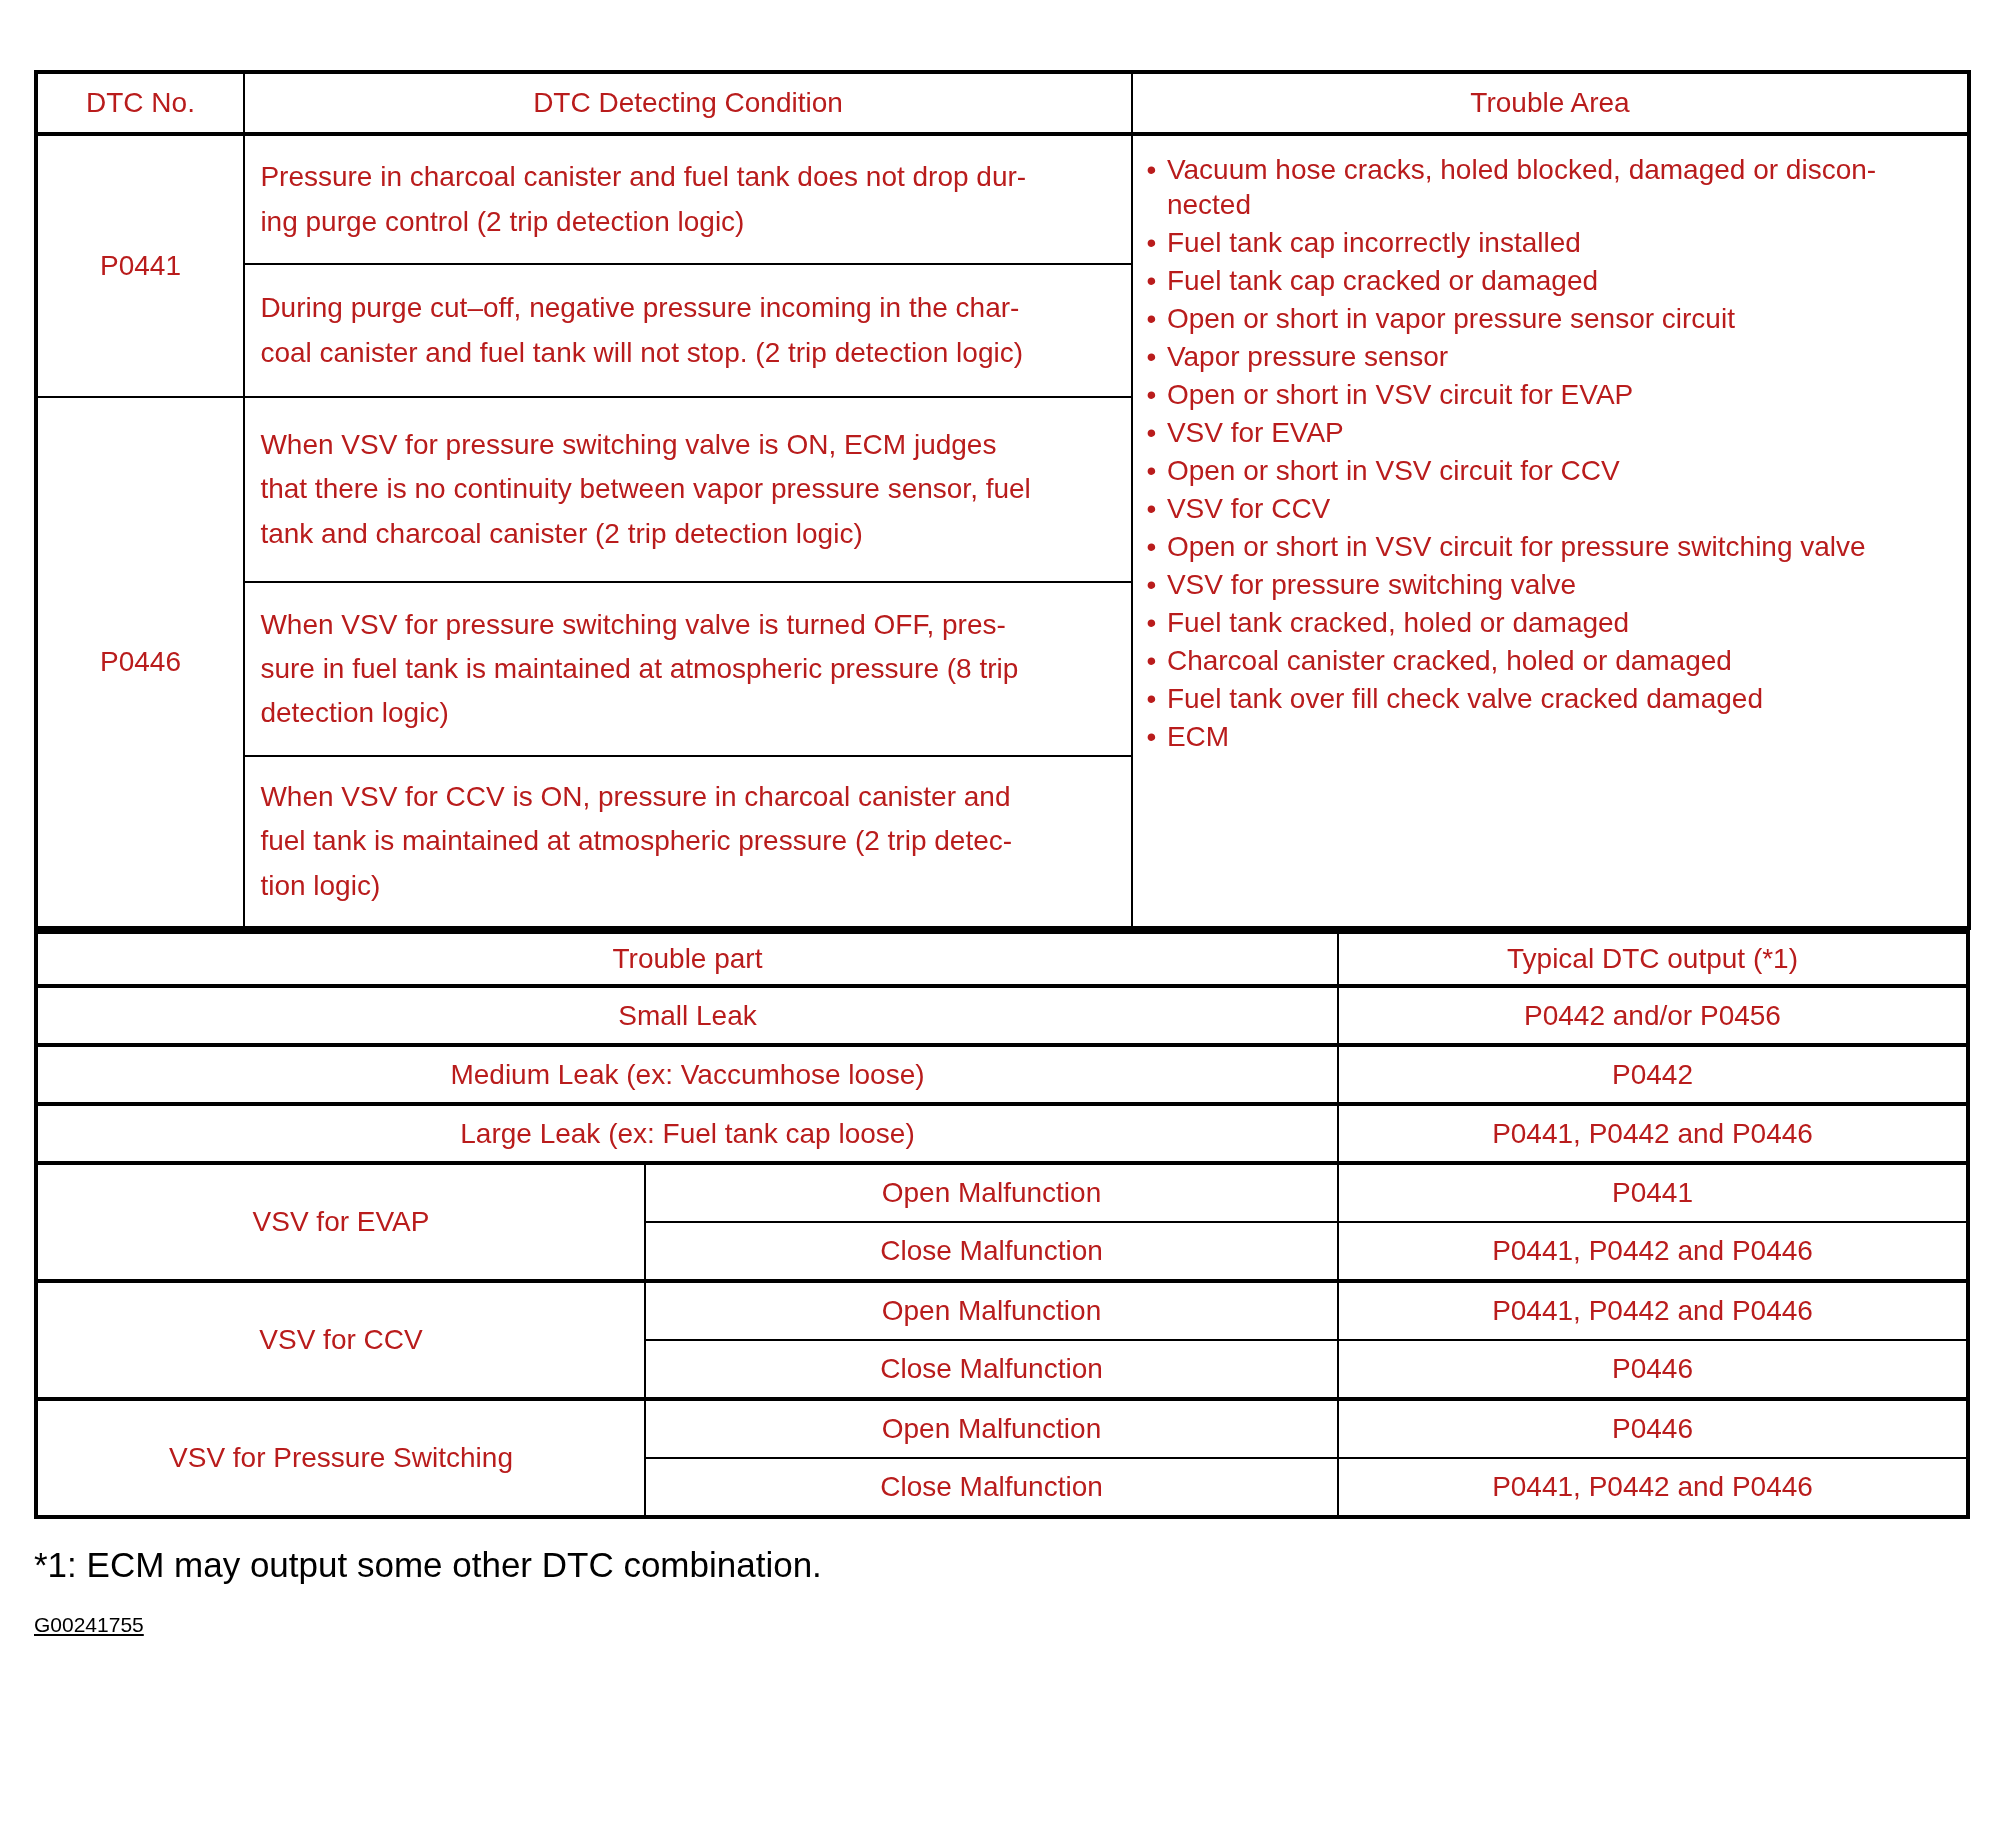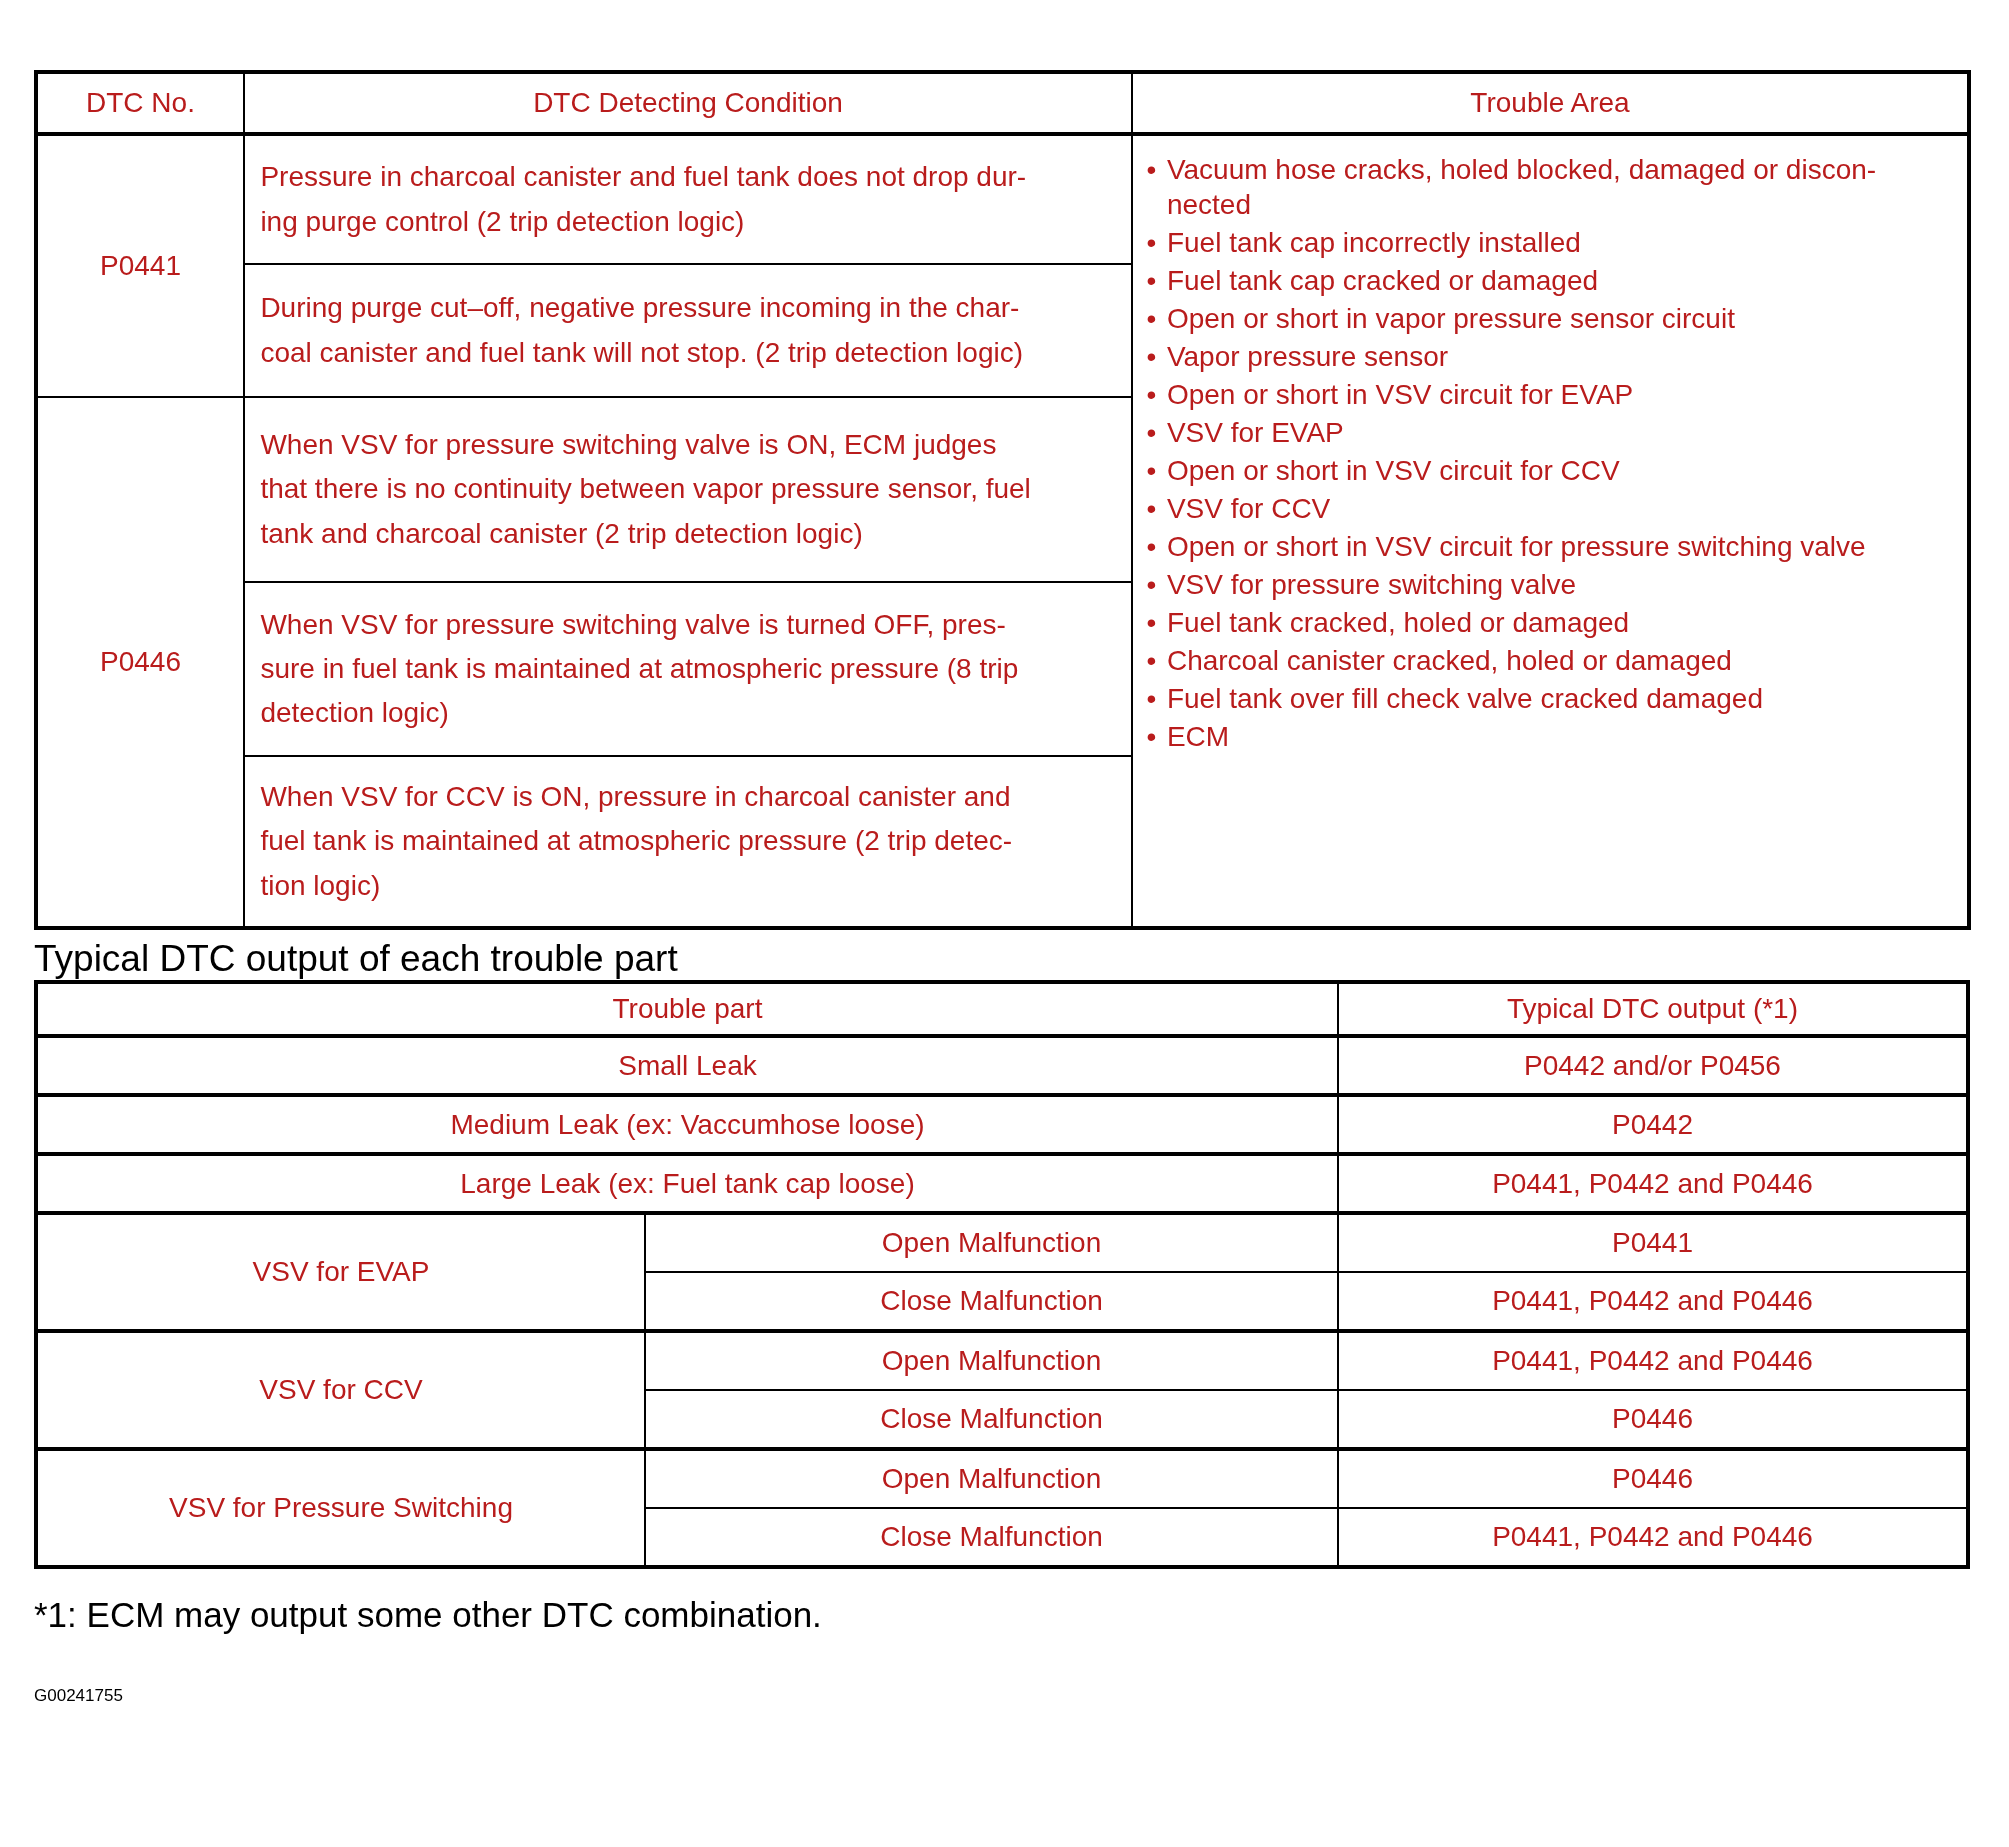--- a/index.html
+++ b/index.html
@@ -98,23 +98,24 @@
   }
   #hint-table tr.sep td {
     border-top: 4.8px solid #000;
   }
   .footnote {
     margin: 25px 0 0 0;
     font-size: 35px;
     line-height: 1.2;
   }
   .figure-id {
-    margin: 50px 0 0 0;
-    font-size: 17px;
+    margin: 26px 0 0 0;
+    font-size: 21px;
     line-height: 1.2;
+    text-decoration: underline;
   }
 </style>
 </head>
 <body>
 
 <div class="page">
 
   <table class="doc-table" id="dtc-table">
     <colgroup>
       <col style="width:208px">
@@ -166,21 +167,20 @@
 detection logic)</td>
     </tr>
     <tr class="r5">
       <td class="cond-cell">When VSV for CCV is ON, pressure in charcoal canister and
 fuel tank is maintained at atmospheric pressure (2 trip detec-
 tion logic)</td>
     </tr>
   </tbody>
     </table>
 
-  <p class="hint-title">Typical DTC output of each trouble part</p>
 
   <table class="doc-table" id="hint-table">
     <colgroup>
       <col style="width:609px">
       <col style="width:693px">
       <col style="width:630px">
     </colgroup>
     <tbody>
         <tr class="h-head">
       <th colspan="2">Trouble part</th>

